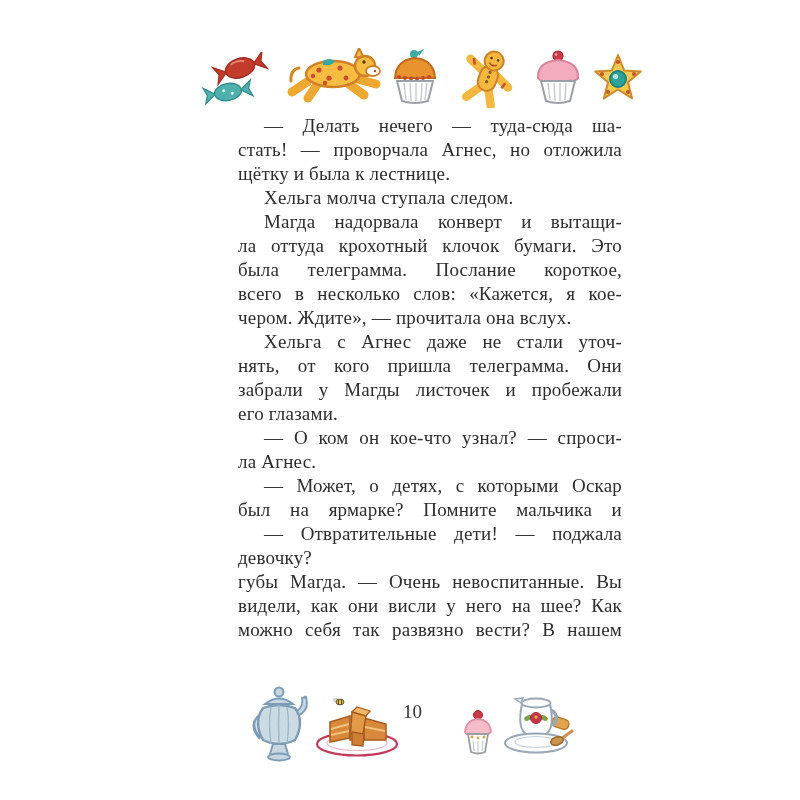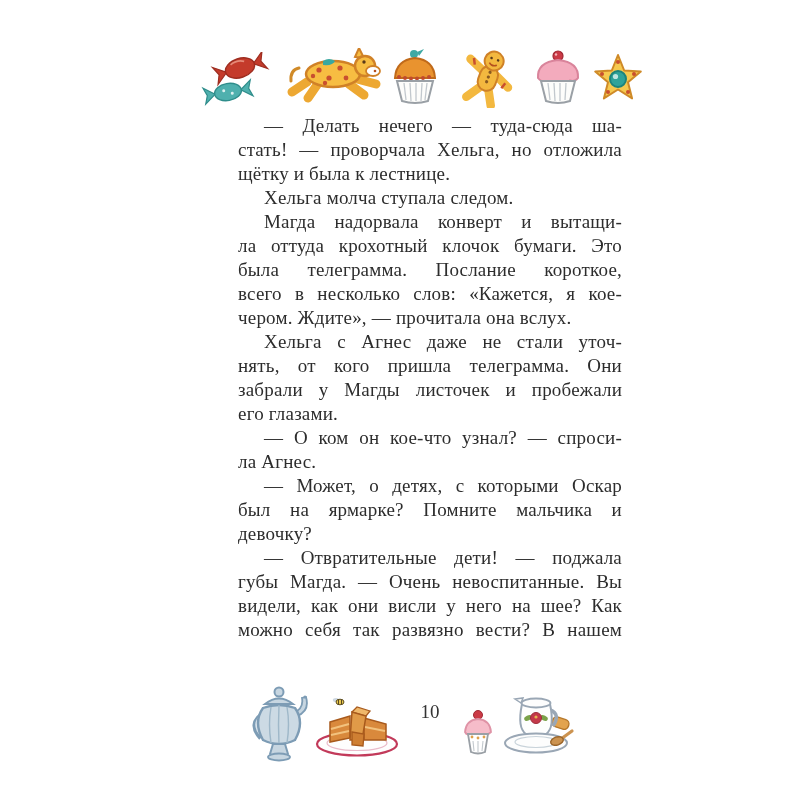--- a/index.html
+++ b/index.html
@@ -9,21 +9,21 @@
   }
   .deco{position:absolute;line-height:0;}
   .text-block{
     position:absolute;left:238px;top:114px;width:384px;
     color:#2d2d2d;font-size:19px;letter-spacing:0.2px;
   }
   .line{height:24px;line-height:24px;white-space:normal;text-align:left;}
   .line.just{text-align:justify;text-align-last:justify;}
   .line.indent{padding-left:26px;}
   .page-number{
-    position:absolute;left:403px;top:701px;width:54px;text-align:center;
+    position:absolute;left:403px;top:701px;width:54px;text-align:left;
     font-size:19px;color:#333;
   }
 </style>
 </head>
 <body>
 
 <div class="page">
 
   <span class="deco" style="left:198px;top:52px;">
     <svg width="74" height="54" viewBox="0 0 74 54">
@@ -138,38 +138,38 @@
           <circle cx="42" cy="22" r="2"></circle>
         <circle cx="36" cy="40" r="2"></circle>
           <circle cx="16" cy="40" r="2"></circle>
           <circle cx="10" cy="22" r="2"></circle>
       </g>
     </svg>
   </span>
 
   <div class="text-block">
       <div class="line indent just">— Делать нечего — туда-сюда ша-</div>
-      <div class="line just">стать! — проворчала Хельга, но отложила</div>
+      <div class="line just">стать! — проворчала Агнес, но отложила</div>
       <div class="line">щётку и была к лестнице.</div>
       <div class="line indent">Хельга молча ступала следом.</div>
       <div class="line indent just">Магда надорвала конверт и вытащи-</div>
       <div class="line just">ла оттуда крохотный клочок бумаги. Это</div>
       <div class="line just">была телеграмма. Послание короткое,</div>
       <div class="line just">всего в несколько слов: «Кажется, я кое-</div>
       <div class="line">чером. Ждите», — прочитала она вслух.</div>
       <div class="line indent just">Хельга с Агнес даже не стали уточ-</div>
       <div class="line just">нять, от кого пришла телеграмма. Они</div>
       <div class="line just">забрали у Магды листочек и пробежали</div>
       <div class="line">его глазами.</div>
       <div class="line indent just">— О ком он кое-что узнал? — спроси-</div>
       <div class="line">ла Агнес.</div>
       <div class="line indent just">— Может, о детях, с которыми Оскар</div>
       <div class="line just">был на ярмарке? Помните мальчика и</div>
+      <div class="line indent just">— Отвратительные дети! — поджала</div>
       <div class="line">девочку?</div>
-      <div class="line indent just">— Отвратительные дети! — поджала</div>
       <div class="line just">губы Магда. — Очень невоспитанные. Вы</div>
       <div class="line just">видели, как они висли у него на шее? Как</div>
       <div class="line just">можно себя так развязно вести? В нашем</div>
     </div>
 
   <span class="deco" style="left:247px;top:686px;">
     <svg width="64" height="78" viewBox="0 0 64 78">
       <circle cx="32" cy="6" r="4.5" fill="#c7d6e1" stroke="#7d9cb5" stroke-width="2"></circle>
       <path d="M18,18 Q32,7 46,18 Z" fill="#c7d6e1" stroke="#7d9cb5" stroke-width="2"></path>
       <path d="M50,30 Q63,25 59,11 L55,12 Q57,23 46,27 Z" fill="#c7d6e1" stroke="#7d9cb5" stroke-width="1.8"></path>

